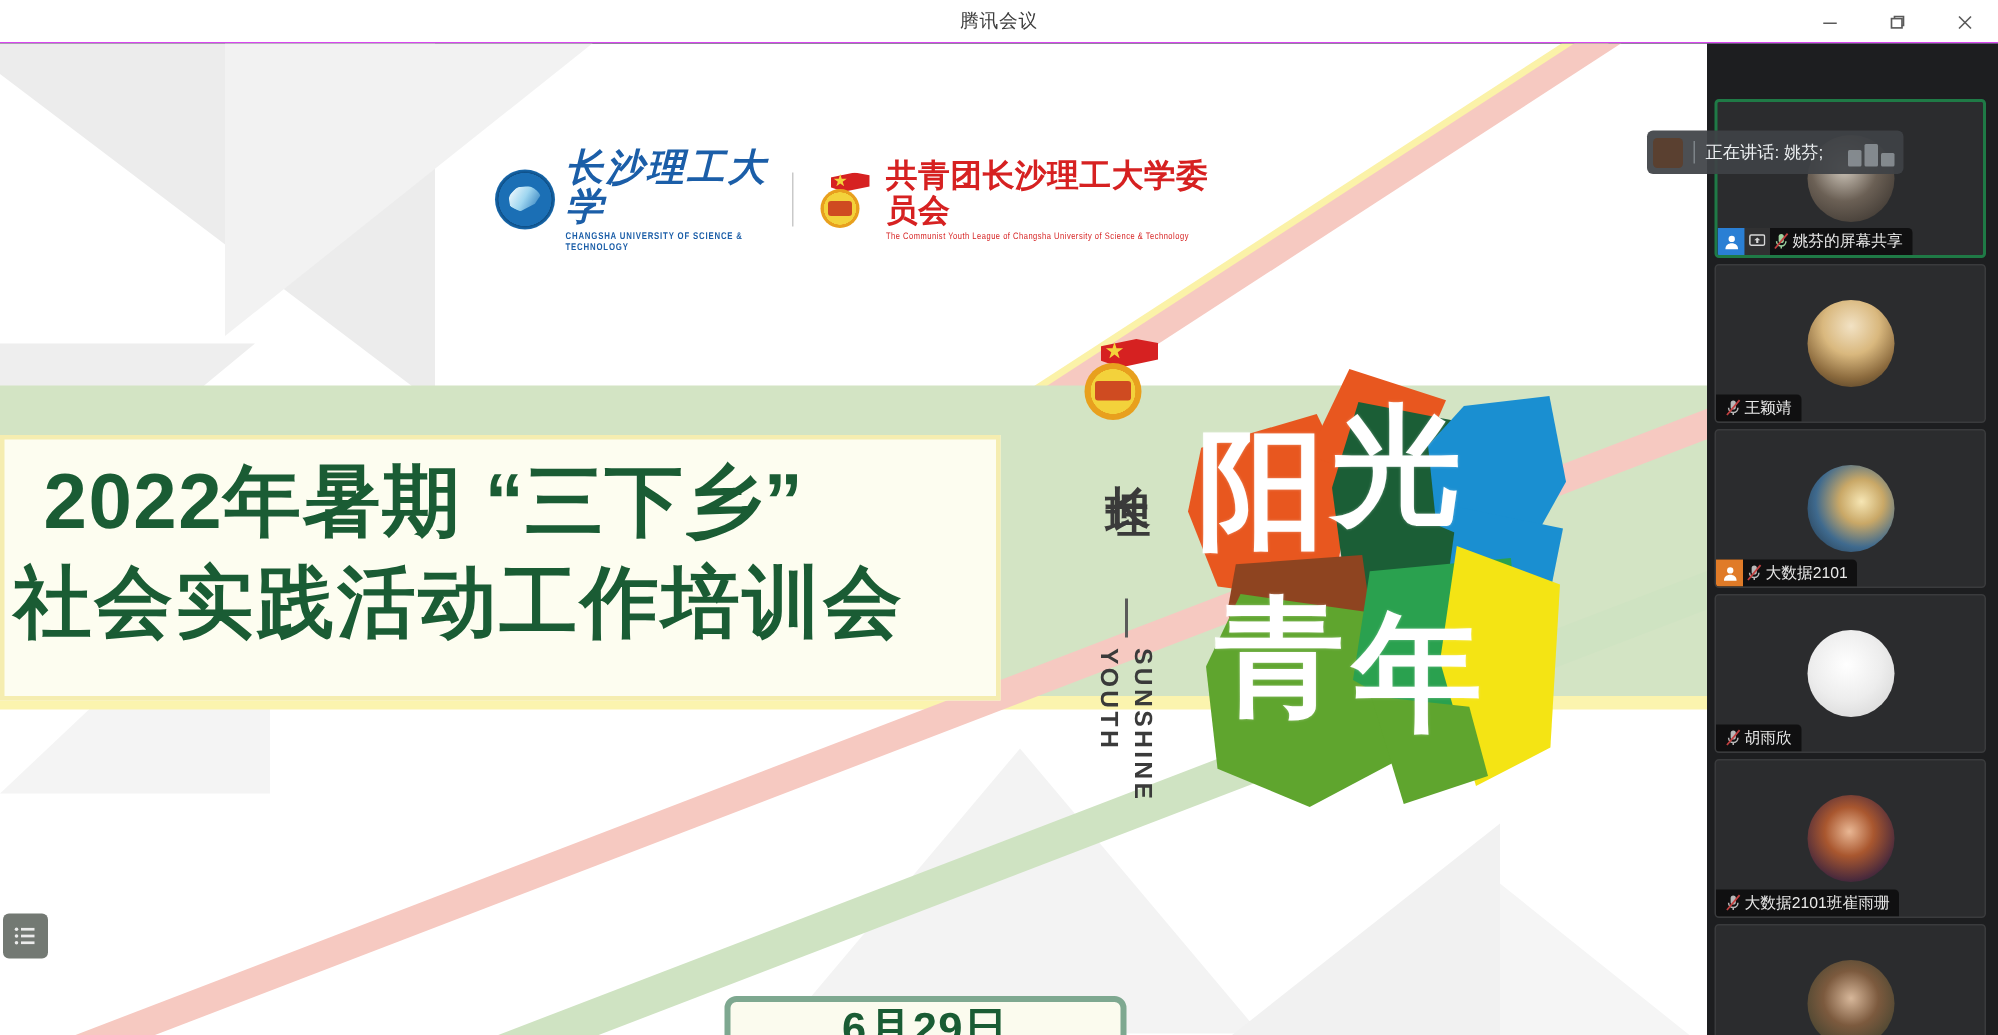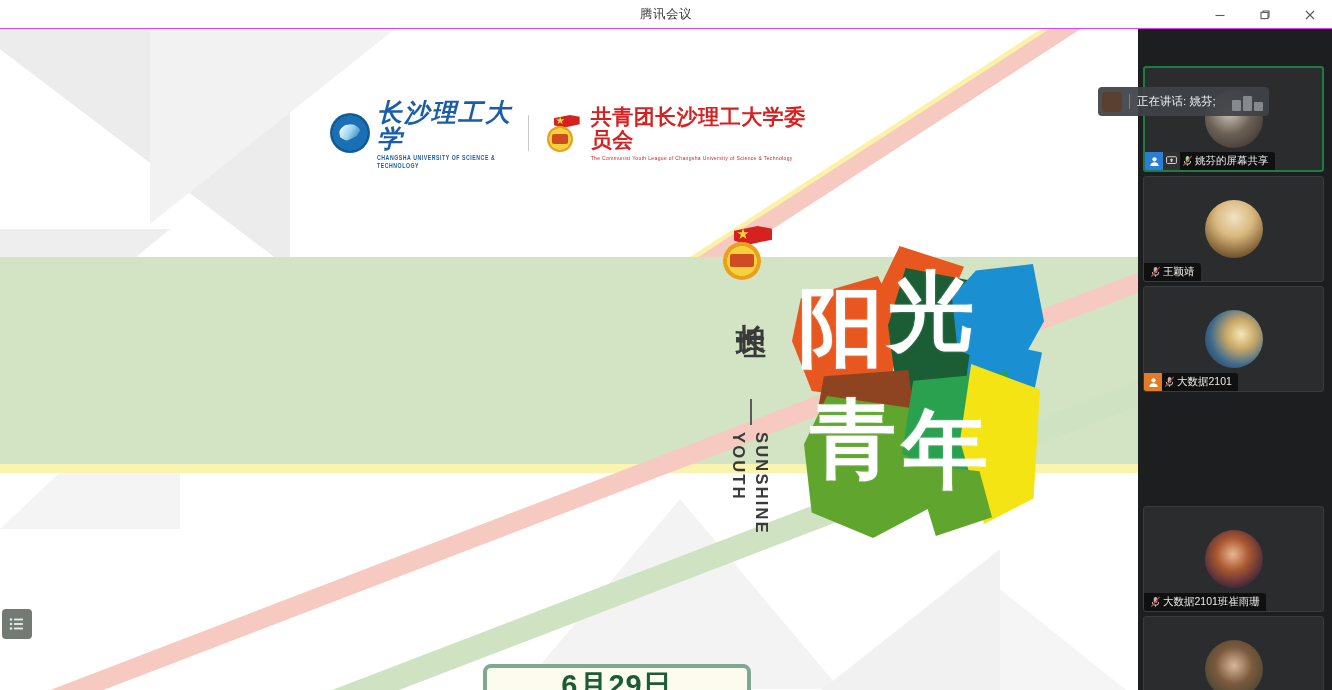--- a/index.html
+++ b/index.html
@@ -249,20 +249,24 @@
               <span class="star"></span>
               <span class="gear"></span>
           </div>
           <div id="cyl-names">
             <div id="cyl-cn">共青团长沙理工大学委员会</div>
             <div id="cyl-en">The Communist Youth League of Changsha University of Science &amp; Technology</div>
           </div>
         </div>
       </div>
 
+      <div id="titleblock">
+        <div id="title-l1">2022年暑期 “三下乡”</div>
+        <div id="title-l2">社会实践活动工作培训会</div>
+      </div>
 
       <div id="sy">
         <div id="sy-emblem">
           <span class="flag"></span>
             <span class="star"></span>
             <span class="gear"></span>
         </div>
         <div id="sy-vert">
           <div id="sy-cn">长理</div>
           <div id="sy-rule"></div>
@@ -363,20 +367,34 @@
               <rect x="4.1" y="1" width="3.8" height="6.6" rx="1.9" fill="#b9b9b9"></rect>
               <path d="M2.6 6.4a3.4 3.4 0 0 0 6.8 0" fill="none" stroke="#b9b9b9" stroke-width="1.1"></path>
               <line x1="6" y1="9.6" x2="6" y2="11.6" stroke="#b9b9b9" stroke-width="1.1"></line>
               <line x1="1.4" y1="11.6" x2="10.6" y2="0.8" stroke="#c34040" stroke-width="1.3"></line>
             </svg>
         </span>
         <span class="nm">大数据2101</span>
       </div>
     </div>
 
+    <div class="tile" style="top:367px;">
+      <div class="av" style="background:radial-gradient(circle at 45% 40%,#ffffff 0%,#ededed 50%,#cfcfcf 100%);"></div>
+      <div class="namebar">
+        <span class="mic" style="margin-left:4px;">
+          <svg width="11" height="12" viewBox="0 0 12 13">
+              <rect x="4.1" y="1" width="3.8" height="6.6" rx="1.9" fill="#b9b9b9"></rect>
+              <path d="M2.6 6.4a3.4 3.4 0 0 0 6.8 0" fill="none" stroke="#b9b9b9" stroke-width="1.1"></path>
+              <line x1="6" y1="9.6" x2="6" y2="11.6" stroke="#b9b9b9" stroke-width="1.1"></line>
+              <line x1="1.4" y1="11.6" x2="10.6" y2="0.8" stroke="#c34040" stroke-width="1.3"></line>
+            </svg>
+        </span>
+        <span class="nm">胡雨欣</span>
+      </div>
+    </div>
 
     <div class="tile" style="top:477px;">
       <div class="av" style="background:radial-gradient(circle at 48% 42%,#e9b794 0%,#a9572f 36%,#4a2a3c 72%,#17222e 100%);"></div>
       <div class="namebar">
         <span class="mic" style="margin-left:4px;">
           <svg width="11" height="12" viewBox="0 0 12 13">
               <rect x="4.1" y="1" width="3.8" height="6.6" rx="1.9" fill="#b9b9b9"></rect>
               <path d="M2.6 6.4a3.4 3.4 0 0 0 6.8 0" fill="none" stroke="#b9b9b9" stroke-width="1.1"></path>
               <line x1="6" y1="9.6" x2="6" y2="11.6" stroke="#b9b9b9" stroke-width="1.1"></line>
               <line x1="1.4" y1="11.6" x2="10.6" y2="0.8" stroke="#c34040" stroke-width="1.3"></line>

